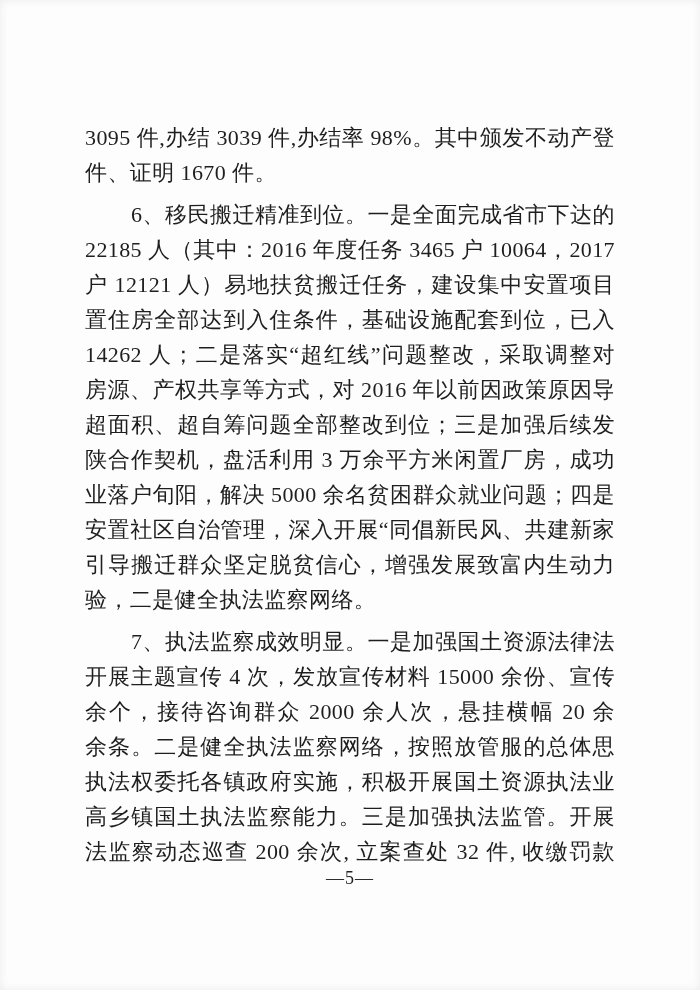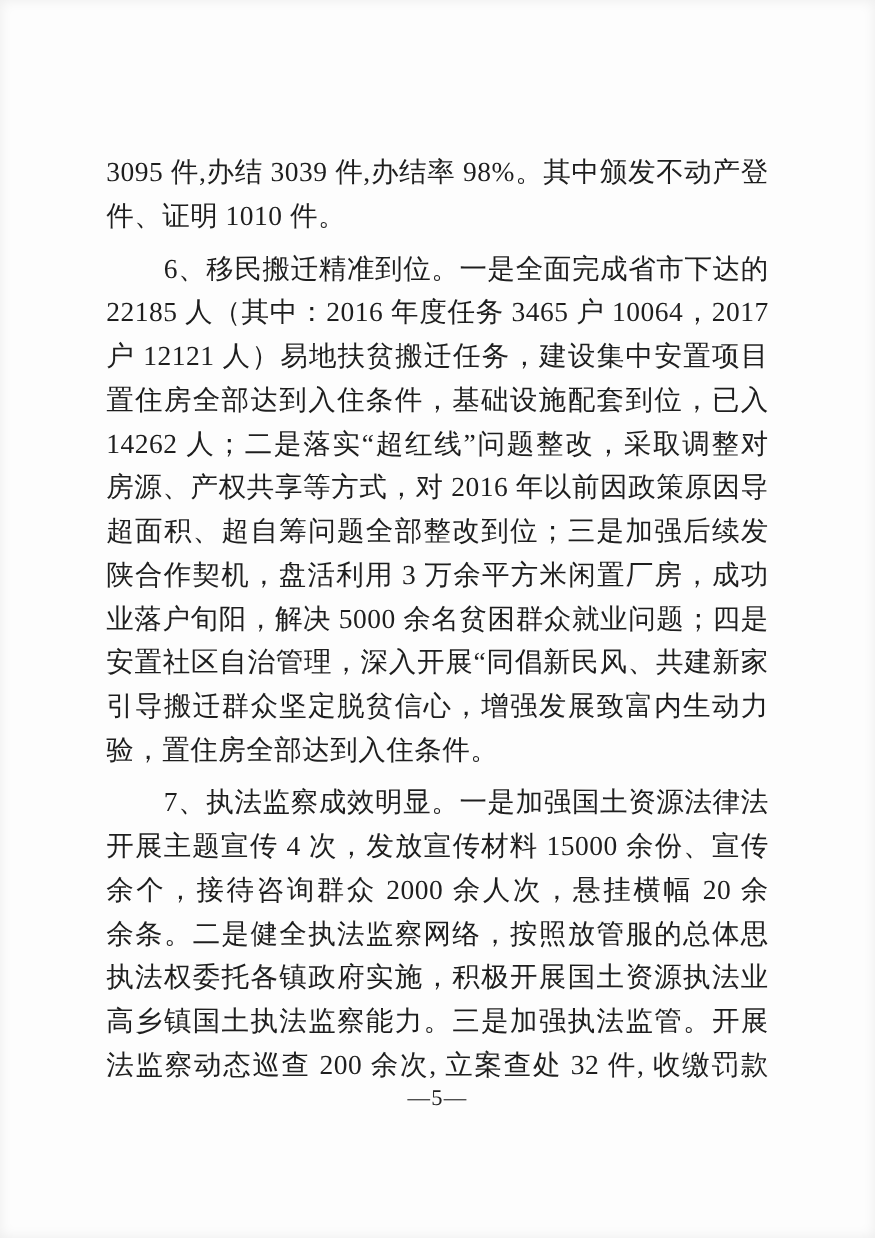--- a/index.html
+++ b/index.html
@@ -53,36 +53,36 @@
   }
 </style>
 </head>
 <body>
 
 <div class="page">
   <div class="content">
 
     <p class="para">
       <span class="line j">3095 件,办结 3039 件,办结率 98%。其中颁发不动产登记证书 1649</span>
-      <span class="line l">件、证明 1010 件。</span>
+      <span class="line l">件、证明 1670 件。</span>
     </p>
 
     <p class="para">
       <span class="line j indent">6、移民搬迁精准到位。一是全面完成省市下达的 7505 户</span>
       <span class="line j">22185 人（其中：2016 年度任务 3465 户 10064，2017 年度 4040</span>
       <span class="line j">户 12121 人）易地扶贫搬迁任务，建设集中安置项目 130 个，安</span>
       <span class="line j">置住房全部达到入住条件，基础设施配套到位，已入住 4433 户</span>
       <span class="line j">14262 人；二是落实“超红线”问题整改，采取调整对象、调整</span>
       <span class="line j">房源、产权共享等方式，对 2016 年以前因政策原因导致脱贫户</span>
       <span class="line j">超面积、超自筹问题全部整改到位；三是加强后续发展，抢抓苏</span>
       <span class="line j">陕合作契机，盘活利用 3 万余平方米闲置厂房，成功签约 5 家企</span>
       <span class="line j">业落户旬阳，解决 5000 余名贫困群众就业问题；四是创新搬迁</span>
       <span class="line j">安置社区自治管理，深入开展“同倡新民风、共建新家园”活动，</span>
       <span class="line j">引导搬迁群众坚定脱贫信心，增强发展致富内生动力取得成功经</span>
-      <span class="line l">验，置住房全部达到入住条件。</span>
+      <span class="line l">验，二是健全执法监察网络。</span>
     </p>
 
     <p class="para">
       <span class="line j indent">7、执法监察成效明显。一是加强国土资源法律法规宣传，</span>
       <span class="line j">开展主题宣传 4 次，发放宣传材料 15000 余份、宣传纸杯 20000</span>
       <span class="line j">余个，接待咨询群众 2000 余人次，悬挂横幅 20 余条、标语 50</span>
       <span class="line j">余条。二是健全执法监察网络，按照放管服的总体思路，将行政</span>
       <span class="line j">执法权委托各镇政府实施，积极开展国土资源执法业务培训，提</span>
       <span class="line j">高乡镇国土执法监察能力。三是加强执法监管。开展国土资源执</span>
       <span class="line j">法监察动态巡查 200 余次, 立案查处 32 件, 收缴罚款 56.6 万元,</span>

